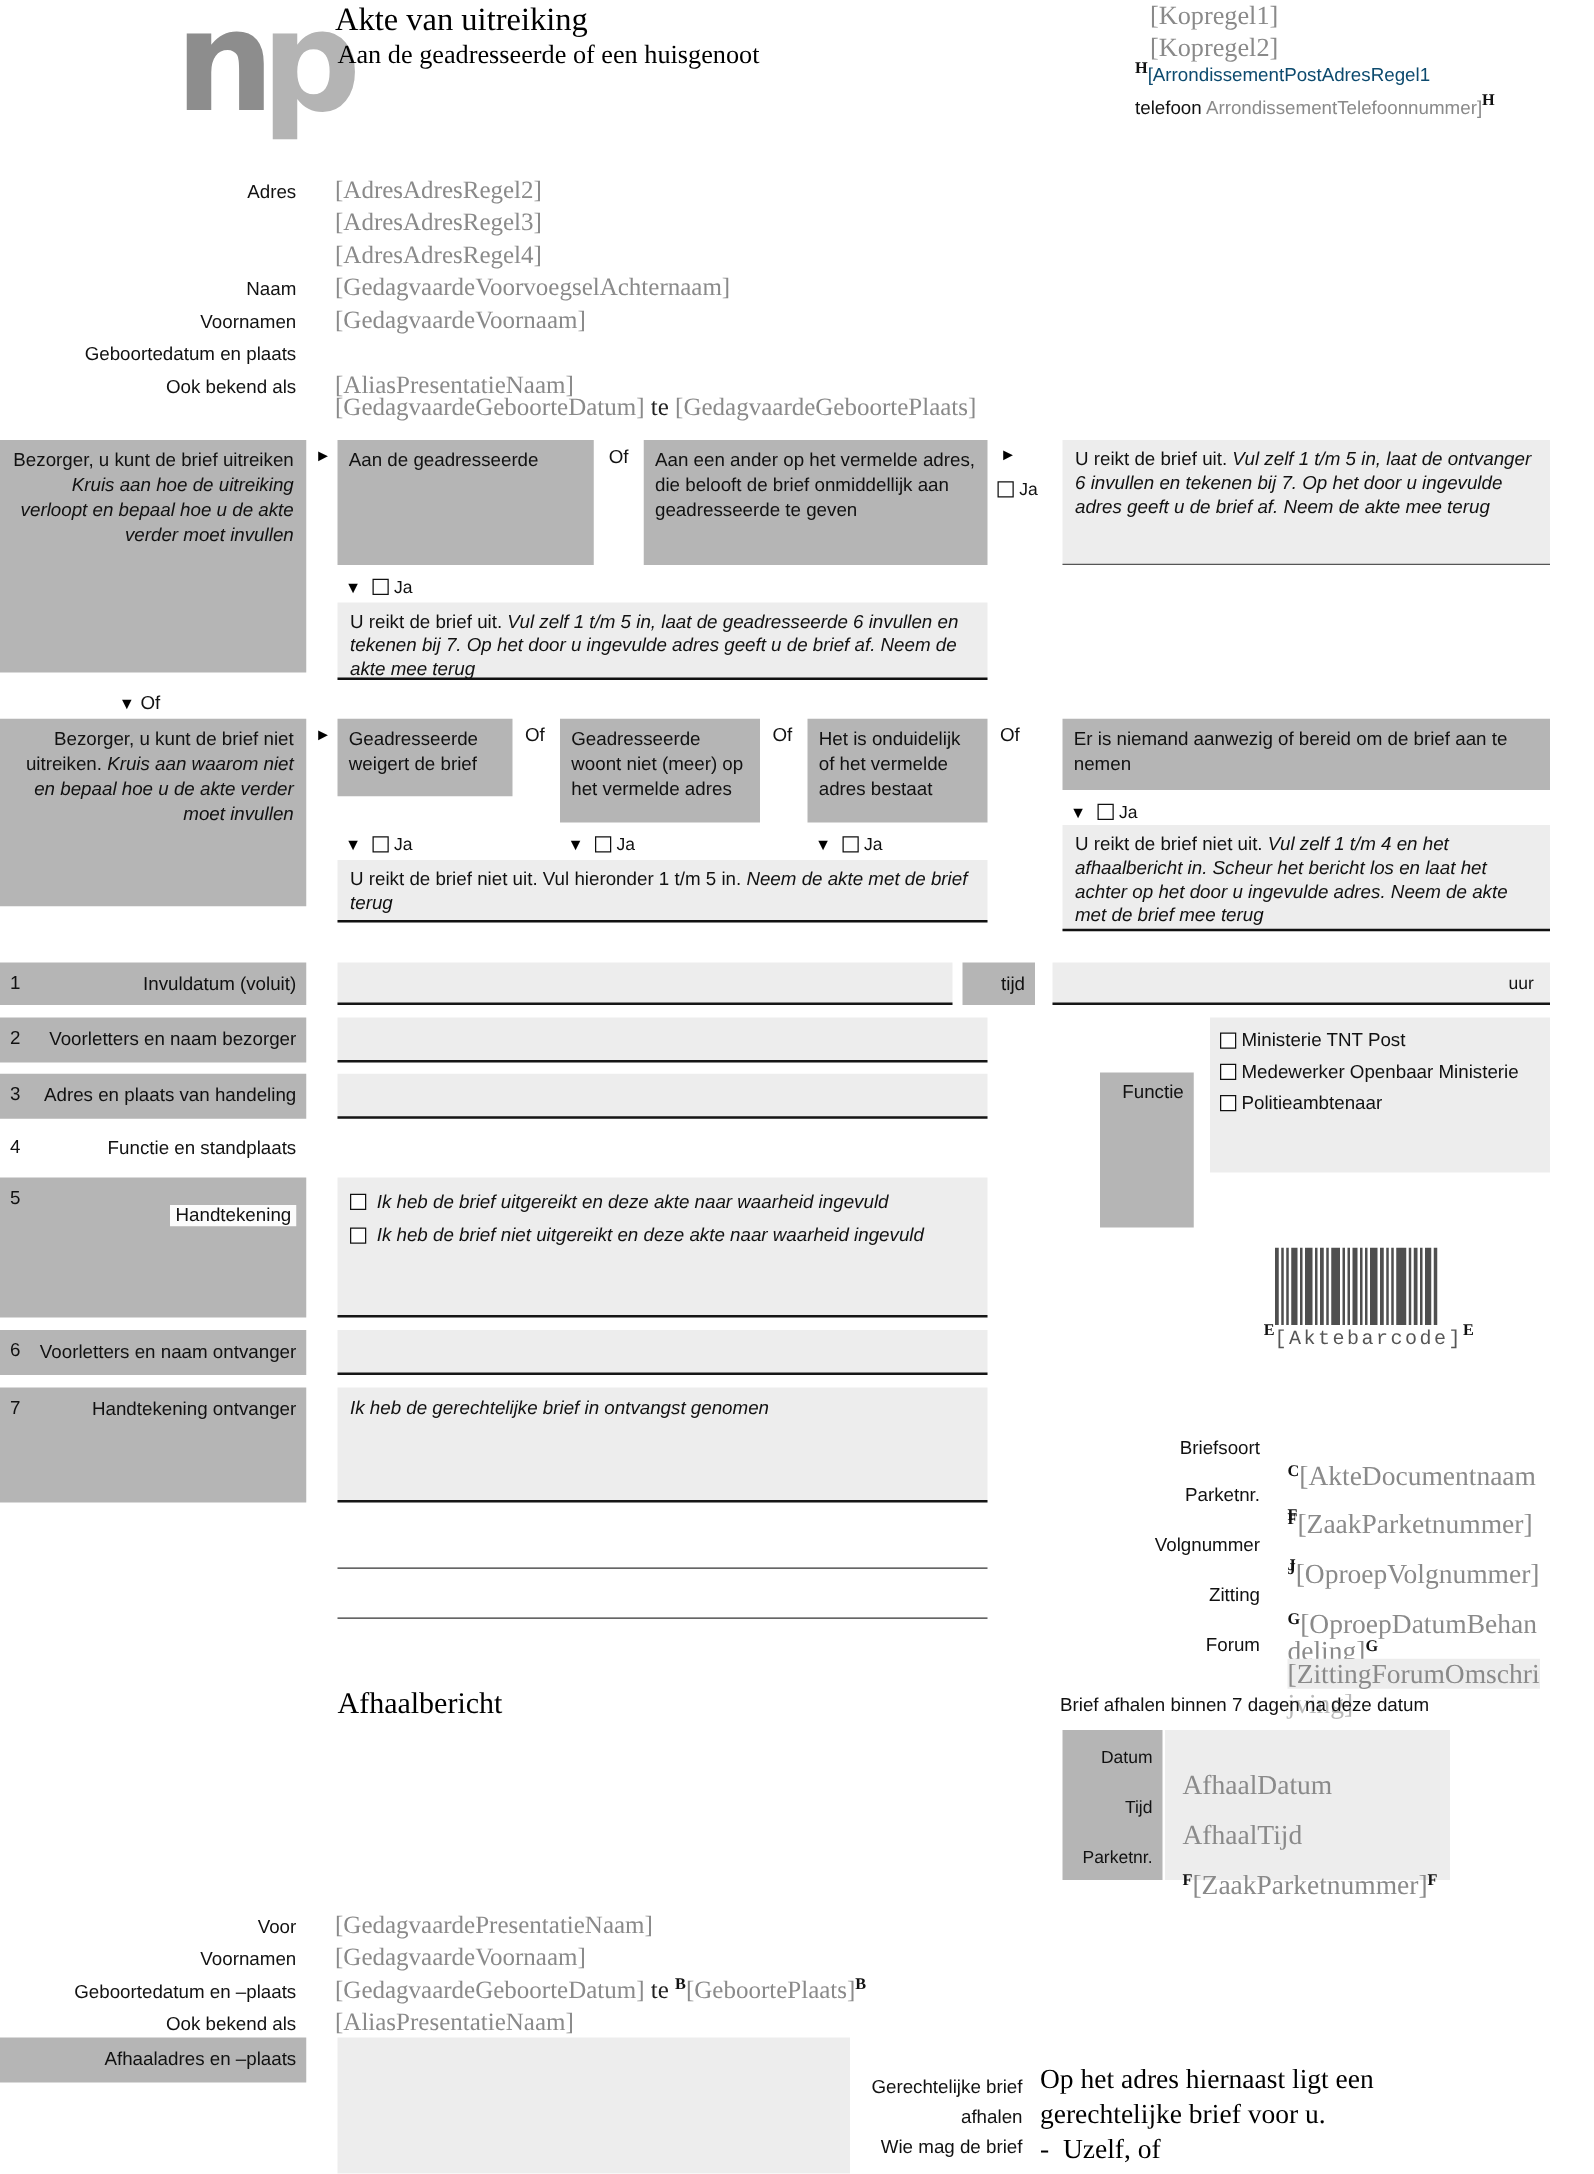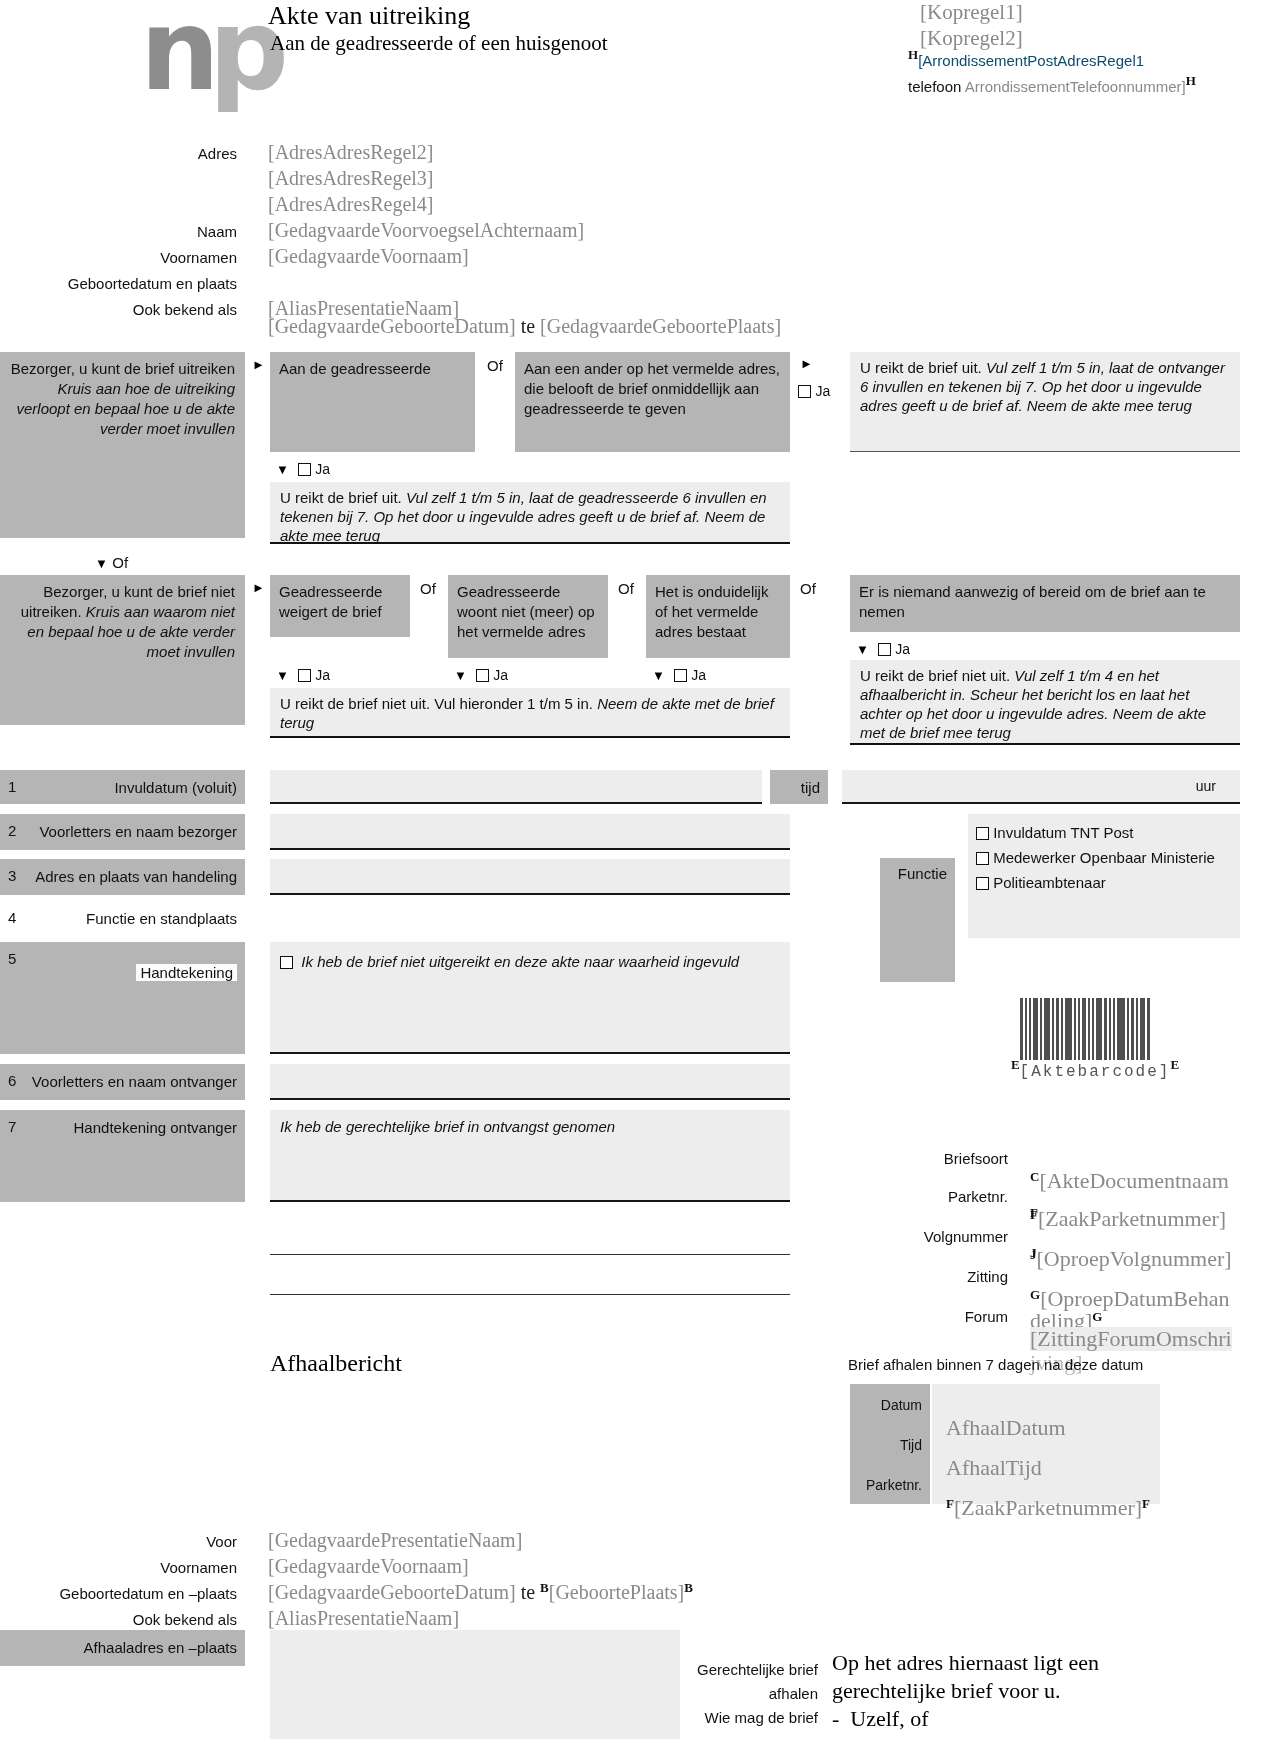--- a/index.html
+++ b/index.html
@@ -148,53 +148,54 @@
   <div class="abs infobox" style="left:850px;top:660px;width:390px;height:85px;border-bottom:2px solid #111;">
     <span>U reikt de brief niet uit. </span><span class="it">Vul zelf 1 t/m 4 en het afhaalbericht in. Scheur het bericht los en laat het achter op het door u ingevulde adres. Neem de akte met de brief mee terug</span>
   </div>
 
   <div class="abs numlbl" style="left:0;top:770px;width:245px;height:34px;">
     <span class="rowdigit">1</span>
     <span class="rowtext">Invuldatum (voluit)</span>
   </div>
   <div class="abs inp" style="left:270px;top:770px;width:492px;height:34px;"></div>
   <div class="abs gbox rt s15" style="left:770px;top:770px;width:58px;height:34px;padding:8px 8px 0 0;">tijd</div>
-  <div class="abs inp rt" style="left:842px;top:770px;width:398px;height:34px;padding:8px 24px 0 0;font-size:14px;">
+  <div class="abs inp rt" style="left:842px;top:770px;width:398px;height:34px;padding:8px 13px 0 0;font-size:14px;">
     <span>uur</span>
   </div>
 
   <div class="abs numlbl" style="left:0;top:814px;width:245px;height:36px;">
     <span class="rowdigit">2</span>
     <span class="rowtext">Voorletters en naam bezorger</span>
   </div>
   <div class="abs inp" style="left:270px;top:814px;width:520px;height:36px;"></div>
 
   <div class="abs gbox rt s15" style="left:880px;top:814px;width:75px;height:124px;padding:6px 8px 0 0;margin-top:44px;">Functie</div>
   <div class="abs lgt" style="left:968px;top:814px;width:272px;height:124px;padding:6px 8px;font-size:15px;line-height:25px;">
-    <div><span class="cb"></span> <span>Invuldatum TNT Post</span></div>
+    <div><span class="cb"></span> <span>Ministerie TNT Post</span></div>
     <div><span class="cb"></span> <span>Medewerker Openbaar Ministerie</span></div>
     <div><span class="cb"></span> <span>Politieambtenaar</span></div>
   </div>
 
   <div class="abs numlbl" style="left:0;top:859px;width:245px;height:36px;">
     <span class="rowdigit">3</span>
     <span class="rowtext">Adres en plaats van handeling</span>
   </div>
   <div class="abs inp" style="left:270px;top:859px;width:520px;height:36px;"></div>
 
   <div class="abs" style="left:0;top:905px;width:245px;height:28px;">
     <span class="rowdigit" style="top:4px;">4</span>
     <span class="rowtext" style="top:5px;">Functie en standplaats</span>
   </div>
 
   <div class="abs numlbl" style="left:0;top:942px;width:245px;height:112px;">
     <span class="rowdigit">5</span>
     <span class="rowtext" style="top:22px;"><span class="hl">Handtekening</span></span>
   </div>
   <div class="abs inp" style="left:270px;top:942px;width:520px;height:112px;padding:6px 10px;font-size:15px;line-height:27px;">
+    <div><span class="cb"></span>&nbsp; <span class="it">Ik heb de brief uitgereikt en deze akte naar waarheid ingevuld</span></div>
     <div><span class="cb"></span>&nbsp; <span class="it">Ik heb de brief niet uitgereikt en deze akte naar waarheid ingevuld</span></div>
   </div>
 
   <div class="abs numlbl" style="left:0;top:1064px;width:245px;height:36px;">
     <span class="rowdigit">6</span>
     <span class="rowtext">Voorletters en naam ontvanger</span>
   </div>
   <div class="abs inp" style="left:270px;top:1064px;width:520px;height:36px;"></div>
 
   <div class="abs numlbl" style="left:0;top:1110px;width:245px;height:92px;">

